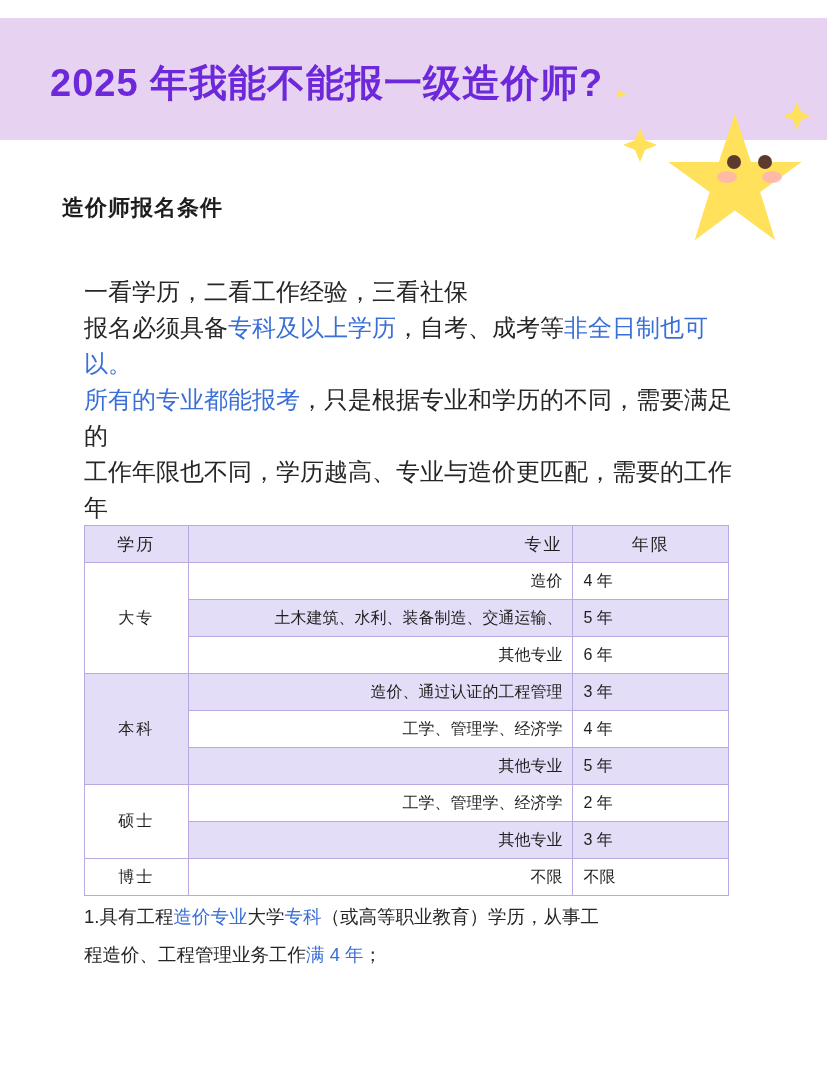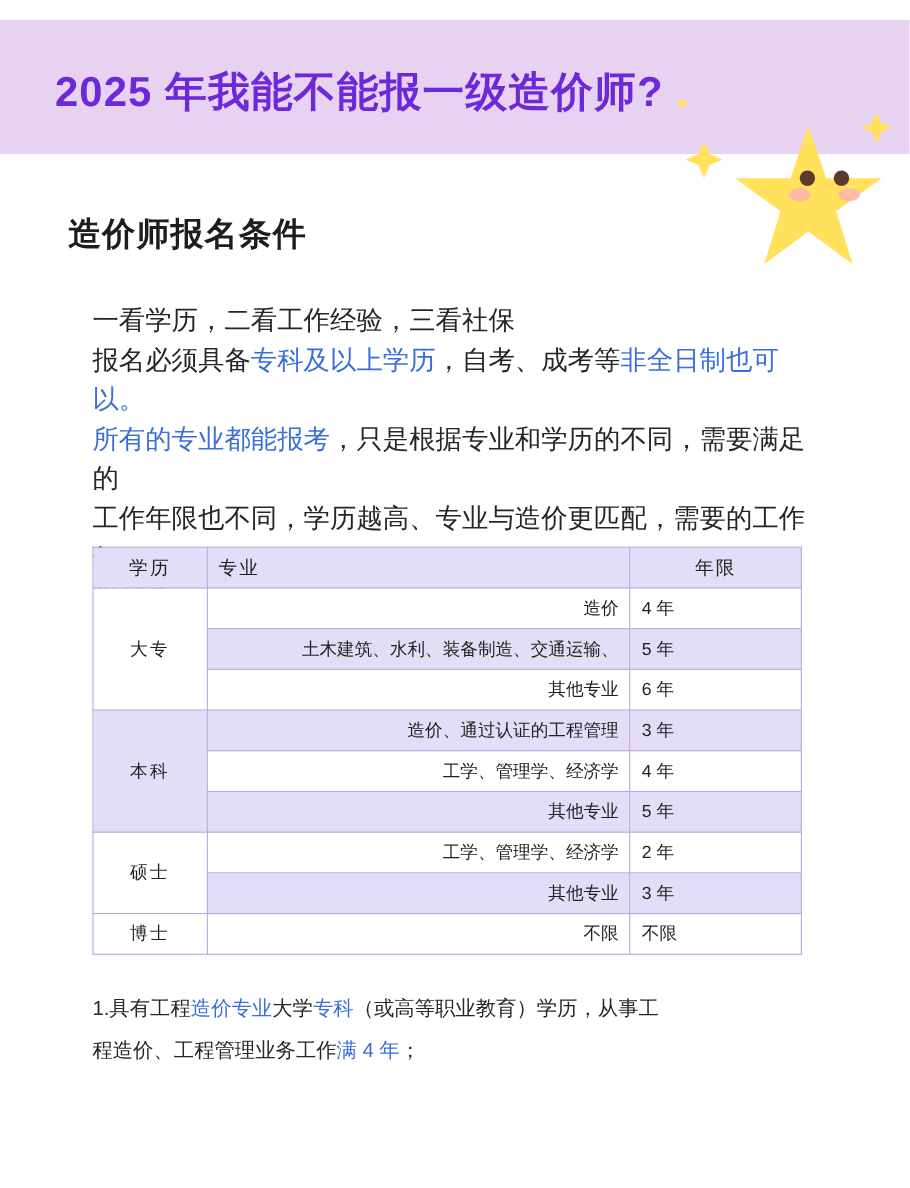--- a/index.html
+++ b/index.html
@@ -51,21 +51,21 @@
     width: 200px;
     height: 190px;
     pointer-events: none;
   }
 
   
   .section-heading {
     position: absolute;
     left: 62px;
     top: 193px;
-    font-size: 30px;
+    font-size: 22px;
     font-weight: bold;
     color: #1d1d1d;
     letter-spacing: 1px;
   }
 
   
   .body-block {
     position: absolute;
     left: 84px;
     top: 274px;
@@ -78,21 +78,21 @@
     margin: 0;
   }
   .hl-blue {
     color: #3a6fd8;
   }
 
   
   .table-wrap {
     position: absolute;
     left: 84px;
-    top: 497px;
+    top: 525px;
     width: 719px;
   }
   table.cond-table {
     border-collapse: collapse;
     width: 645px;
     font-size: 16px;
     color: #1f1f1f;
   }
   table.cond-table td,
   table.cond-table th {
@@ -176,21 +176,21 @@
     </p>
     <p>工作年限也不同，学历越高、专业与造价更匹配，需要的工作年</p>
     <p>限越低。</p>
   </div>
 
   <div class="table-wrap">
     <table class="cond-table">
       <tbody>
         <tr class="th-row">
           <td class="edu-cell">学历</td>
-          <td class="maj-cell" style="text-align:left">专业</td>
+          <td class="maj-cell" style="text-align:right">专业</td>
           <td class="yr-cell" style="text-align:center;padding-left:10px">年限</td>
         </tr>
 
         <tr class="row-plain">
           <td class="edu-cell" rowspan="3">大专</td>
           <td class="maj-cell">造价</td>
           <td class="yr-cell">4 年</td>
         </tr>
         <tr class="row-alt">
           <td class="maj-cell">土木建筑、水利、装备制造、交通运输、</td>

